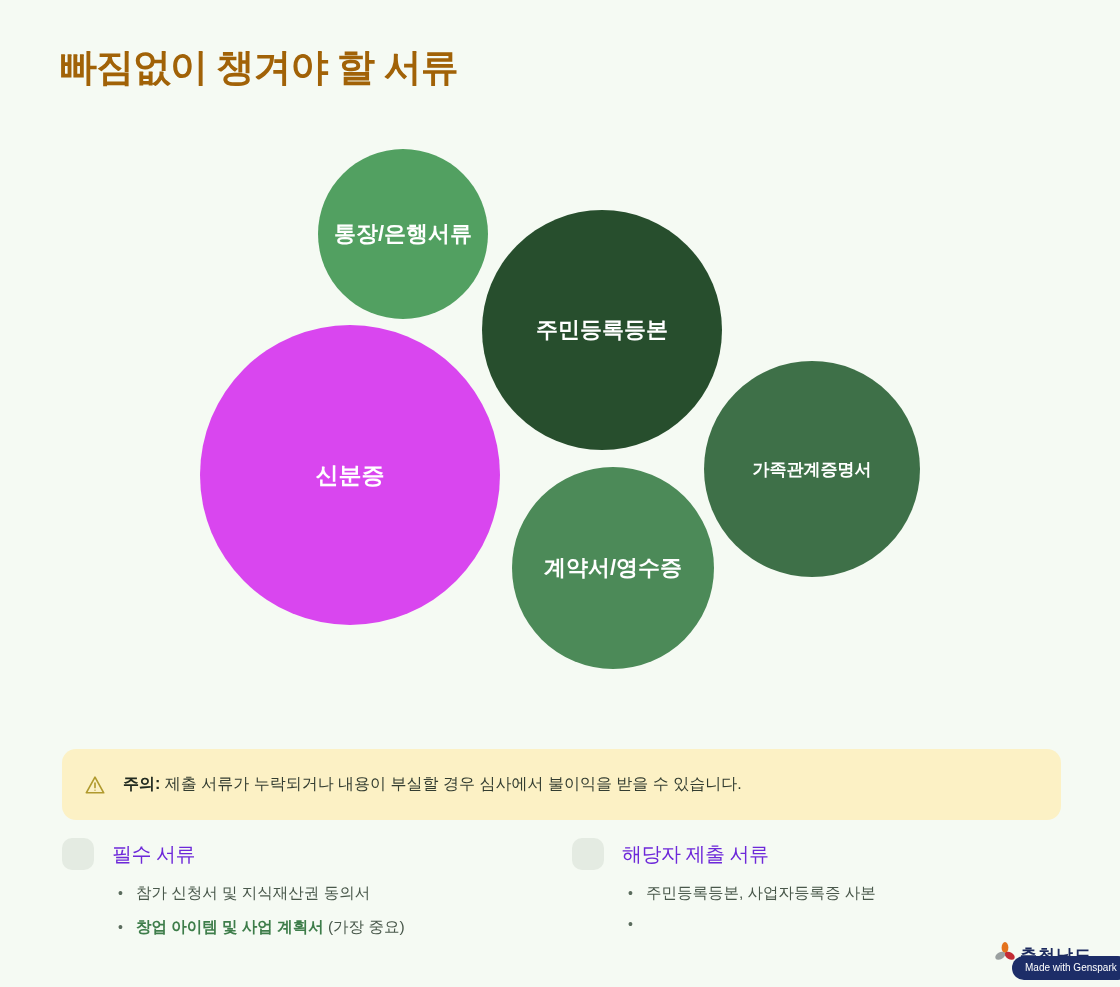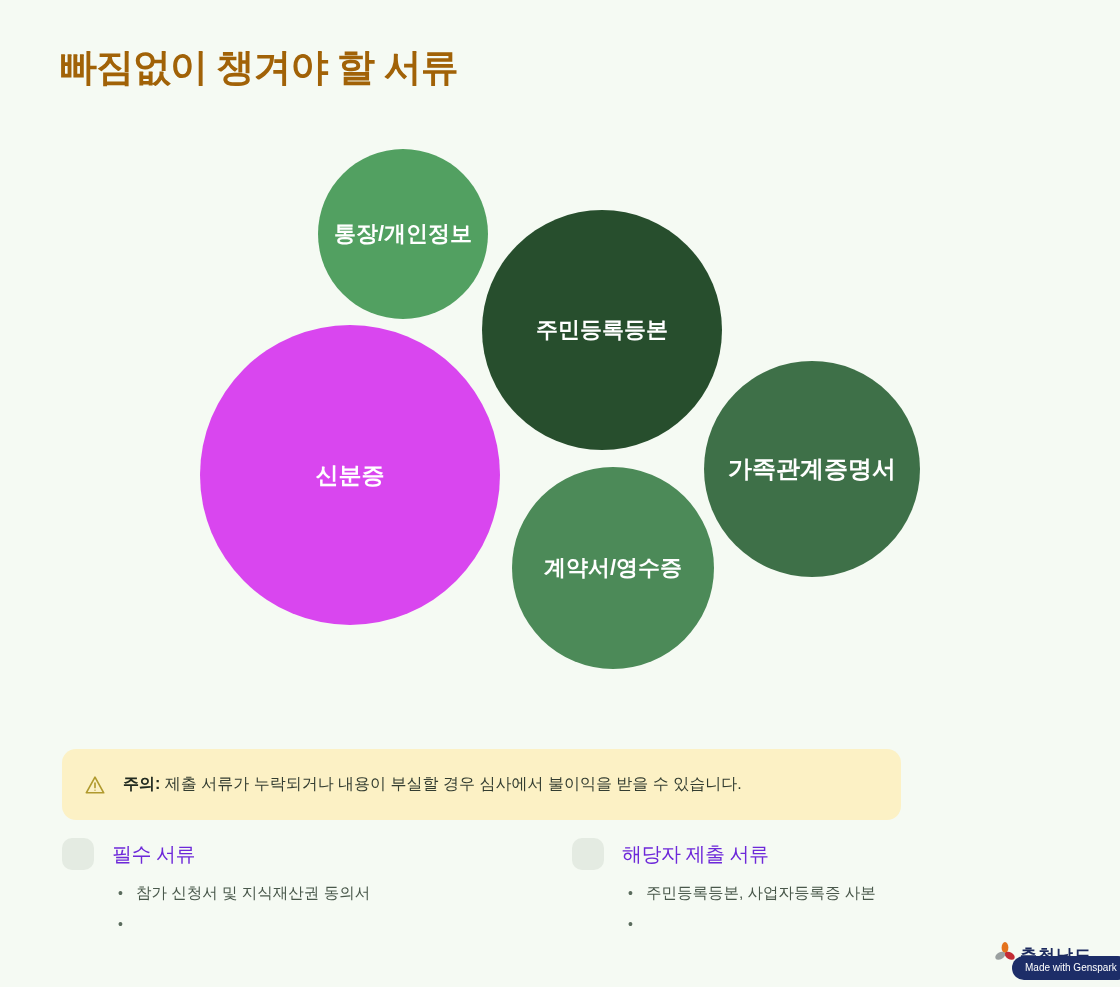--- a/index.html
+++ b/index.html
@@ -14,25 +14,25 @@
   }
   
   .bubble{
     position:absolute;border-radius:50%;
     display:flex;align-items:center;justify-content:center;
     color:#ffffff;font-weight:700;font-size:22px;text-align:center;
   }
   .b0{left:318px;top:149px;width:170px;height:170px;}
   .b1{left:482px;top:210px;width:240px;height:240px;}
   .b2{left:200px;top:325px;width:300px;height:300px;font-size:23px;}
-  .b3{left:704px;top:361px;width:216px;height:216px;font-size:24px;}
+  .b3{left:704px;top:361px;width:216px;height:216px;font-size:17px;}
   .b4{left:512px;top:467px;width:202px;height:202px;}
   
   .warning{
-    position:absolute;left:62px;top:749px;width:839px;height:71px;
+    position:absolute;left:62px;top:749px;width:999px;height:71px;
     border-radius:14px;box-sizing:border-box;
     display:flex;align-items:center;gap:17px;padding:0 22px;
   }
   .warning p{margin:0;font-size:16px;color:#333d31;}
   .warning b{font-weight:700;color:#212b20;}
   .warn-icon{flex:0 0 auto;display:flex;}
   
   .col{position:absolute;top:838px;}
   .col-left{left:62px;width:480px;}
   .col-right{left:572px;width:510px;}
@@ -55,21 +55,21 @@
 </style>
 </head>
 <body style="background: rgb(245, 250, 243);">
 
 <div class="page">
 
   <h1 class="title">빠짐없이 챙겨야 할 서류</h1>
 
   <div>
     <div class="bubble b0" style="background: rgb(82, 160, 97);">
-      <span>통장/개인정보</span>
+      <span>통장/은행서류</span>
     </div>
     <div class="bubble b1" style="background: rgb(39, 78, 45);">
       <span>주민등록등본</span>
     </div>
     <div class="bubble b2" style="background: #d946ef;">
       <span>신분증</span>
     </div>
     <div class="bubble b3" style="background: rgb(62, 112, 72);">
       <span>가족관계증명서</span>
     </div>
@@ -94,20 +94,21 @@
       <span class="chip"></span>
       <h2>필수 서류</h2>
     </div>
     <ul>
       <li>
         <span class="dot">•</span>
         <span>참가 신청서 및 지식재산권 동의서</span>
       </li>
       <li>
         <span class="dot">•</span>
+        <span><span class="hl">창업 아이템 및 사업 계획서</span><span> (가장 중요)</span></span>
       </li>
     </ul>
   </div>
 
   <div class="col col-right">
     <div class="col-head">
       <span class="chip"></span>
       <h2>해당자 제출 서류</h2>
     </div>
     <ul>

